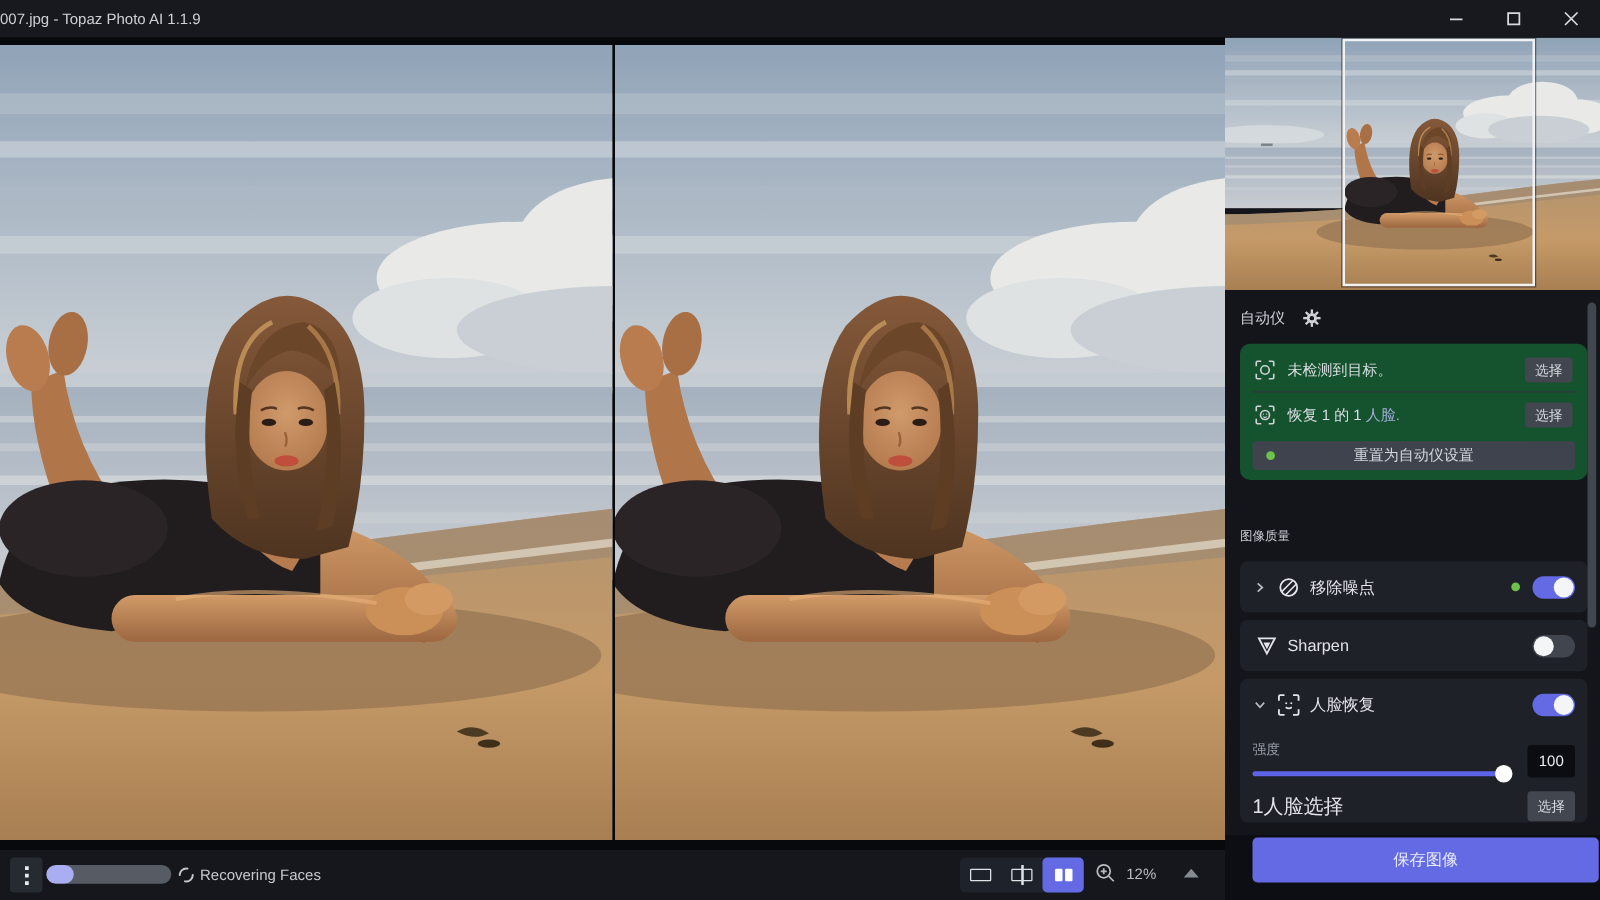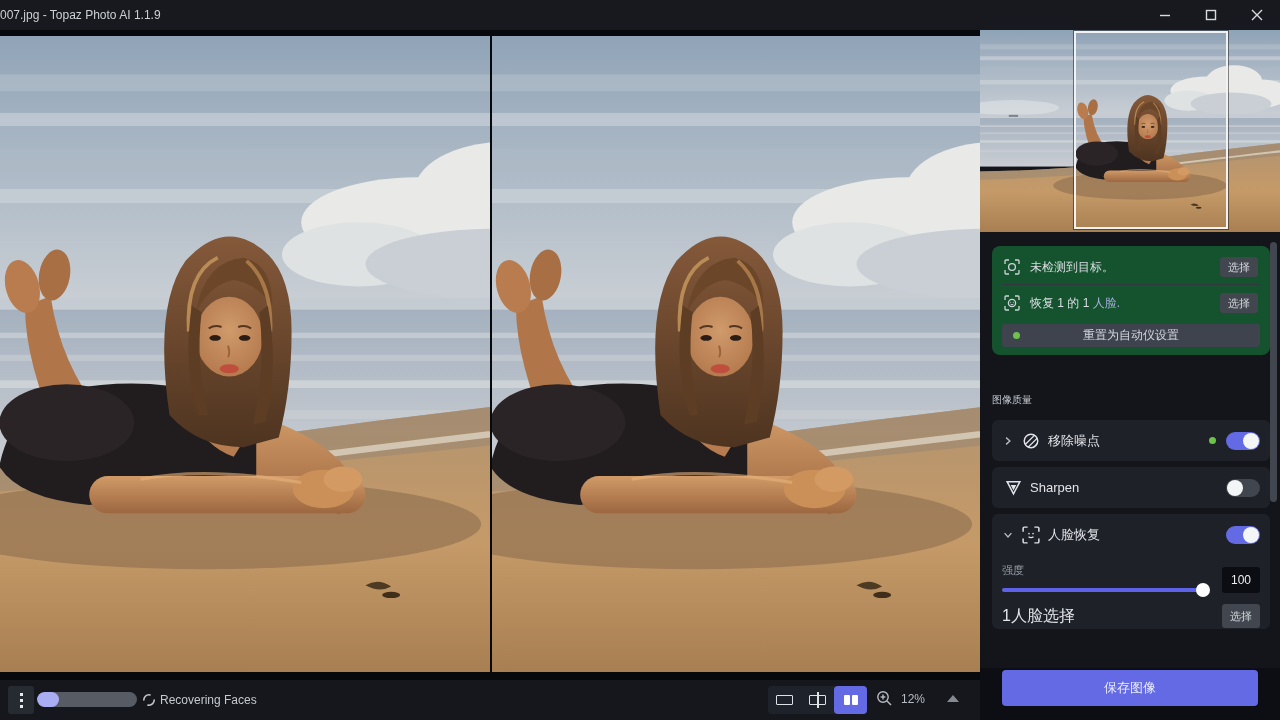--- a/index.html
+++ b/index.html
@@ -64,21 +64,21 @@
   .fr-value { position:absolute; right:10px; top:4px; width:38px; height:26px; background:#0b0d12; border-radius:3px;
               color:#eceef2; font-size:12px; display:flex; align-items:center; justify-content:center; }
   .slider { position:relative; height:14px; margin:2px 52px 6px 0; }
   .slider .fill { position:absolute; top:5px; left:0; height:4px; border-radius:2px; background:#5c63e6; }
   .slider .knob { position:absolute; top:0; width:14px; height:14px; border-radius:50%; background:#fff; }
   .fr-face-row { display:flex; align-items:center; height:26px; margin-top:2px; }
   .fr-face-label { font-size:16px; color:#e2e4e9; }
   .fr-face-row .btn-gray { height:24px; }
 
   .save-strip { position:absolute; left:0; right:0; bottom:0; height:52px; background:#0c0e13; }
-  .save-btn { position:absolute; left:22px; top:2px; width:256px; height:36px; background:#636ae4; border:none;
+  .save-btn { position:absolute; left:22px; top:2px; width:277px; height:36px; background:#636ae4; border:none;
               border-radius:4px; color:#e9ebfa; font-size:13px; font-family:inherit; }
   .scrollbar { position:absolute; right:3px; top:212px; width:7px; height:260px; border-radius:4px; background:#42474f; }
 
   
   .statusbar { position:absolute; left:0; bottom:0; width:980px; height:40px; background:#15171d;padding-left:16px; }
   .kebab { position:absolute; left:8px; top:6px; width:26px; height:28px; background:#262a31; border-radius:3px;
            display:flex; flex-direction:column; align-items:center; justify-content:center; gap:3px; }
   .kebab i { width:3px; height:3px; background:#e8eaed; display:block; }
   .progress { position:absolute; left:37px; top:12px; width:100px; height:15px; border-radius:8px; background:#575c64; overflow:hidden; }
   .progress .pfill { height:100%; border-radius:8px; background:#a9aef2; }
@@ -227,20 +227,39 @@
 
     <div class="navigator">
       <svg viewBox="0 0 1500 1000" preserveAspectRatio="xMidYMid slice">
           <use href="#scene"></use>
         </svg>
       <div class="nav-viewport"></div>
     </div>
 
     <div class="panel-content">
 
+      <div class="ap-header">
+        <span class="ap-title">自动仪</span>
+        <svg width="15" height="15" viewBox="0 0 16 16">
+          <g fill="#cfd3d9">
+            <circle cx="8" cy="8" r="4.4"></circle>
+            <g>
+              <rect x="7" y="0.6" width="2" height="3.2"></rect>
+              <rect x="7" y="12.2" width="2" height="3.2"></rect>
+              <rect x="0.6" y="7" width="3.2" height="2"></rect>
+              <rect x="12.2" y="7" width="3.2" height="2"></rect>
+              <rect x="7" y="0.6" width="2" height="3.2" transform="rotate(45 8 8)"></rect>
+              <rect x="7" y="12.2" width="2" height="3.2" transform="rotate(45 8 8)"></rect>
+              <rect x="0.6" y="7" width="3.2" height="2" transform="rotate(45 8 8)"></rect>
+              <rect x="12.2" y="7" width="3.2" height="2" transform="rotate(45 8 8)"></rect>
+            </g>
+          </g>
+          <circle cx="8" cy="8" r="1.9" fill="#13151b"></circle>
+        </svg>
+      </div>
 
       <div class="ap-card">
         <div class="ap-row">
           <svg width="16" height="16" viewBox="0 0 16 16" fill="none" stroke="#cfd3d9" stroke-width="1.3">
             <path d="M1,5 V2 Q1,1 2,1 H5 M11,1 H14 Q15,1 15,2 V5 M15,11 V14 Q15,15 14,15 H11 M5,15 H2 Q1,15 1,14 V11"></path>
             <circle cx="8" cy="8" r="3.4"></circle>
           </svg>
           <span class="ap-text">未检测到目标。</span>
           <button class="btn-gray">选择</button>
         </div>

